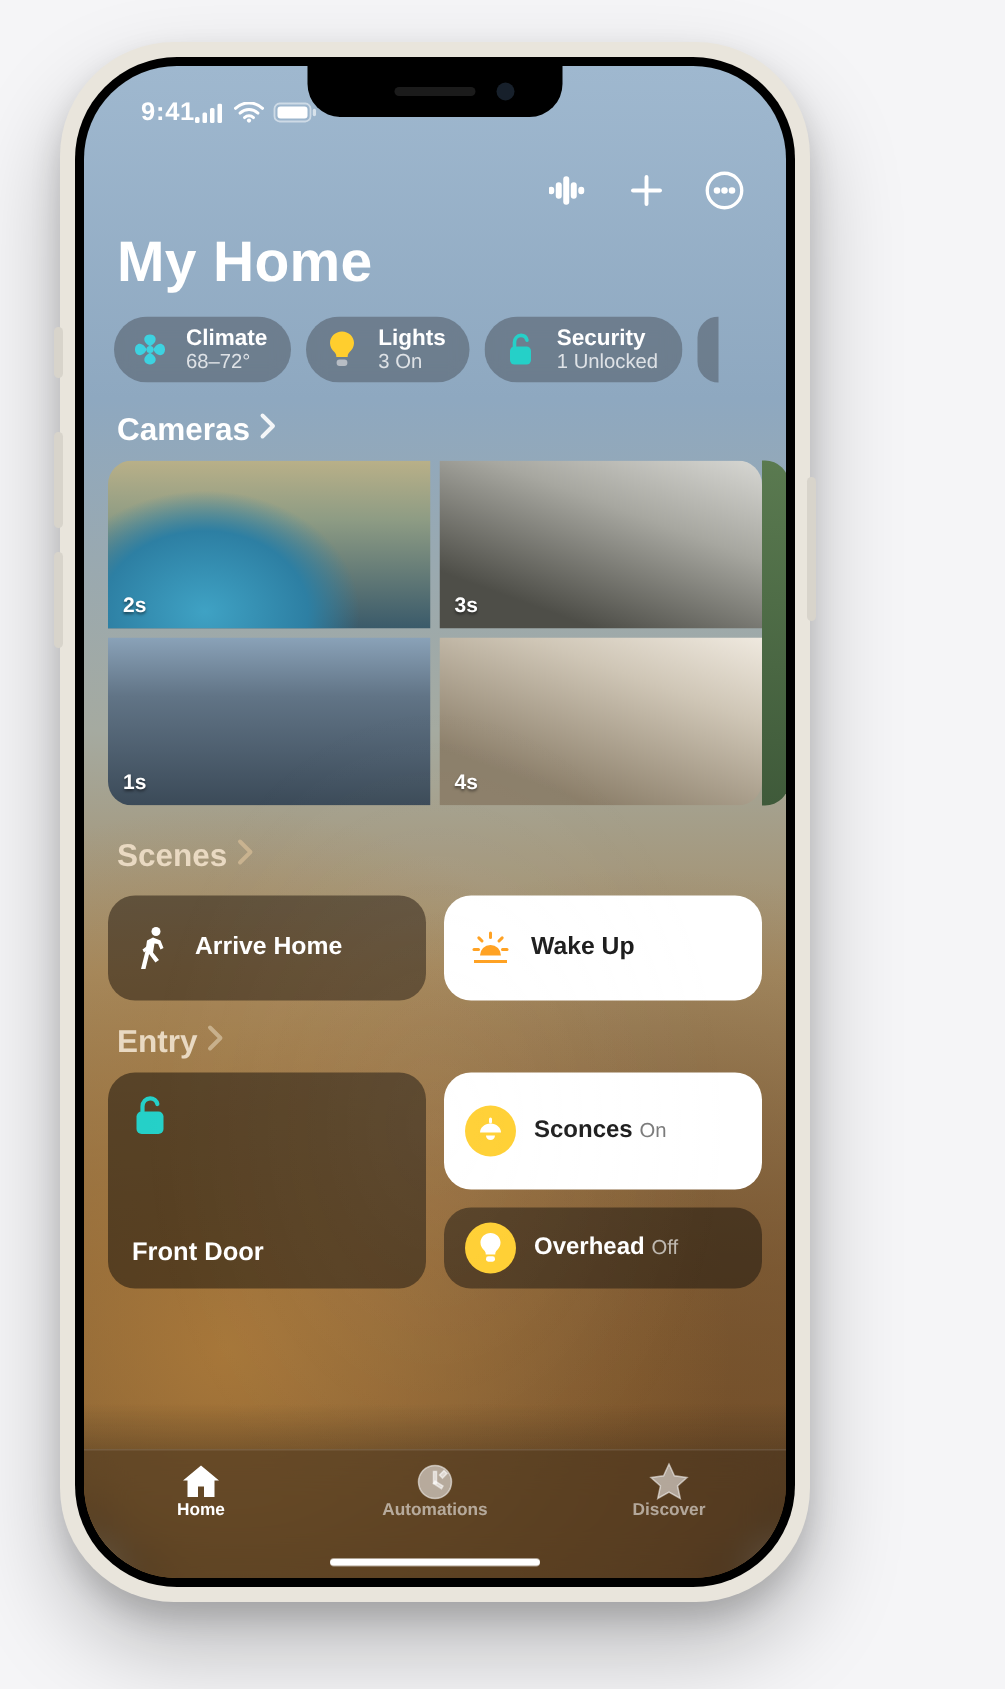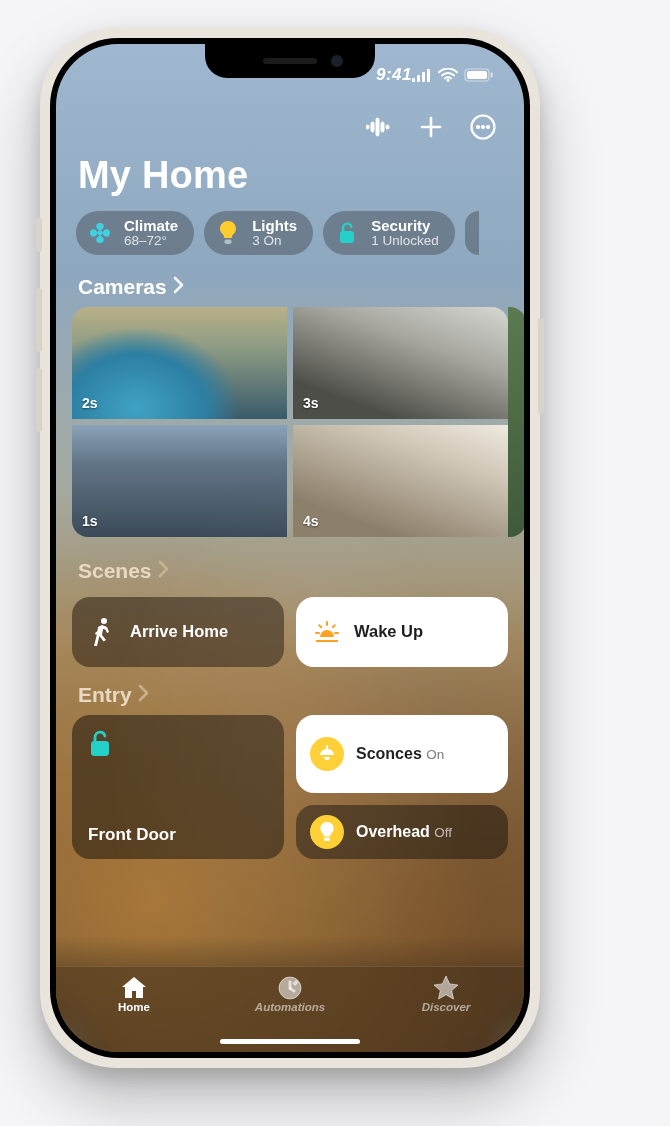--- a/index.html
+++ b/index.html
@@ -50,21 +50,21 @@
     position: absolute; top: 0; left: 50%; transform: translateX(-50%);
     width: 170px; height: 34px; background: #000;
     border-bottom-left-radius: 22px; border-bottom-right-radius: 22px;
     z-index: 50;
     display:flex; align-items:center; justify-content:center; gap:30px;
   }
   .notch .spk { width: 54px; height: 6px; border-radius: 4px; background: #1b1b1b; }
   .notch .cam { width: 12px; height: 12px; border-radius: 50%; background: #17202b; position:absolute; right:32px; top:11px;}
 
   
-  .statusbar { position: absolute; top: 0; left: 0; right: 0; height: 48px; display: flex; align-items: center; justify-content: flex-end; padding: 14px 30px 0; font-weight: 600; z-index: 40; font-style: italic; }
+  .statusbar { position: absolute; top: 0; left: 0; right: 0; height: 48px; display: flex; align-items: center; justify-content: flex-start; padding: 14px 30px 0; font-weight: 600; z-index: 40; }
   .statusbar .time { font-size: 17px; letter-spacing: .5px; margin-left: 8px;}
   .statusbar .right { display:flex; align-items:center; gap:6px; }
   .s-icon svg { display:block; }
 
   .content { position:absolute; inset:0; padding: 64px 16px 0; overflow:hidden; }
 
   .toolbar { display:flex; justify-content:flex-end; gap:22px; padding: 4px 10px 8px; }
   .tb-btn { width:30px; height:30px; display:flex; align-items:center; justify-content:center; }
   .tb-btn svg { fill:#fff; stroke:#fff; }
 
@@ -127,21 +127,21 @@
     position:absolute; left:0; right:0; bottom:0; height:86px;
     background: rgba(60,44,26,.55);
     backdrop-filter: blur(14px);
     border-top: 1px solid rgba(255,255,255,.12);
     display:flex; justify-content:space-around; align-items:flex-start;
     padding-top:8px;
     z-index: 60;
   }
   .tab { display:flex; flex-direction:column; align-items:center; gap:0; width:33%; }
   .tab .cap { font-size:11.5px; font-weight:600; }
-  .tab.inactive { color: rgba(255,255,255,.55); font-style: italic; }
+  .tab.inactive { color: rgba(255,255,255,.55); }
   .tab.inactive svg * { fill: rgba(255,255,255,.55) !important; stroke: rgba(255,255,255,.55) !important; }
   .home-ind { position:absolute; bottom:8px; left:50%; transform:translateX(-50%); width:140px; height:5px; border-radius:4px; background:#fff; z-index:70;}
 
   .fade-bottom { position:absolute; left:0; right:0; bottom:86px; height:30px; background:linear-gradient(180deg, transparent, rgba(60,44,26,.35)); pointer-events:none; z-index:55;}
 </style>
 </head>
 <body>
 
 <div class="stage">
   <div class="phone">

